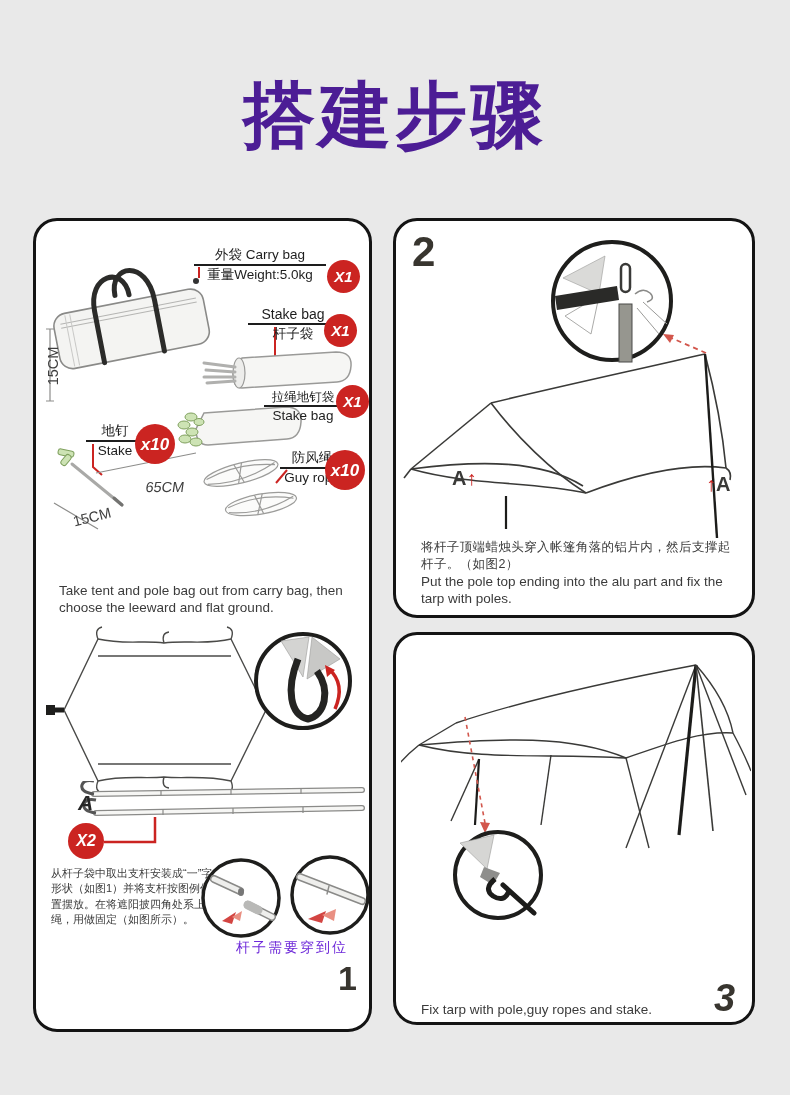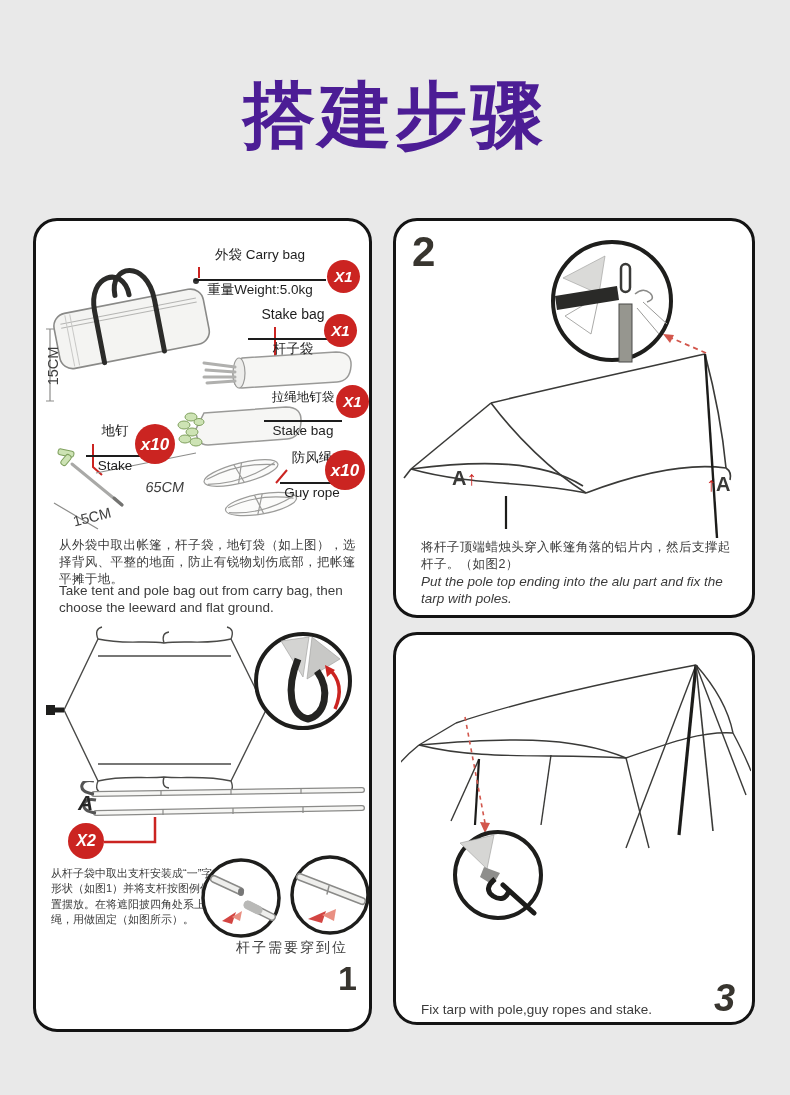--- a/index.html
+++ b/index.html
@@ -18,41 +18,41 @@
     position:absolute;background:#ffffff;
     border:3px solid #141414;border-radius:24px;
   }
   #p1{left:33px;top:218px;width:333px;height:808px;}
   #p2{left:393px;top:218px;width:356px;height:394px;}
   #p3{left:393px;top:632px;width:356px;height:387px;}
   .abs{position:absolute;}
   svg{display:block;}
   
   .lbl{position:absolute;text-align:center;color:#1d1d1d;line-height:1.15;}
-  .lbl .top{border-bottom:2px solid #1d1d1d;padding:0 2px 16px 2px;white-space:nowrap;}
+  .lbl .top{border-bottom:2px solid #1d1d1d;padding:0 2px 1px 2px;white-space:nowrap;}
   .lbl .bot{padding-top:1px;white-space:nowrap;}
   
   .badge{
     position:absolute;background:#cb2421;color:#fff;border-radius:50%;
     display:flex;align-items:center;justify-content:center;
     font-weight:bold;font-style:italic;line-height:1;
   }
   .badge.b33{width:33px;height:33px;font-size:15px;}
   .badge.b40{width:40px;height:40px;font-size:17px;}
   .badge.b36{width:36px;height:36px;font-size:16px;}
   
   .txt-cn{position:absolute;font-size:12.5px;line-height:1.34;color:#3b3b3b;letter-spacing:0.4px;}
   .txt-en{position:absolute;font-size:13.5px;line-height:1.26;color:#3b3b3b;}
   .txt-cn-sm{position:absolute;font-size:11px;line-height:1.4;color:#3b3b3b;}
   .step-num{position:absolute;font-weight:900;color:#38352f;line-height:1;}
   .dim{position:absolute;font-size:14.5px;color:#3f3f3f;white-space:nowrap;}
   .pole-a{position:absolute;font-size:21px;font-weight:900;font-style:italic;color:#262626;}
   .a-arrow{position:absolute;font-weight:900;font-size:20px;color:#3a3a38;white-space:nowrap;}
   .a-arrow .arr{color:#cb2421;font-weight:bold;}
-  .pole-note{position:absolute;font-size:14px;color:#404040;letter-spacing:2px;white-space:nowrap;}
+  .pole-note{position:absolute;font-size:14px;color:#6d28d9;letter-spacing:2px;white-space:nowrap;}
 </style>
 </head>
 <body>
 
 <div class="page-title">搭建步骤</div>
 
 <section class="panel" id="p1">
 
   <svg class="abs" style="left:0;top:0" width="333" height="310" viewBox="0 0 333 310">
 
@@ -156,21 +156,20 @@
   <div class="lbl" style="left:244px;top:229px;width:64px;">
     <div class="top" style="font-size:13.5px;">防风绳</div>
     <div class="bot" style="font-size:13.5px;">Guy rope</div>
   </div>
   <div class="badge b40" style="left:289px;top:229px;">x10</div>
 
   <div class="dim" style="left:-8px;top:137px;width:50px;transform:rotate(-90deg);text-align:center;">15CM</div>
   <div class="dim" style="left:103px;top:258px;width:52px;text-align:center;transform:skewX(-8deg);">65CM</div>
   <div class="dim" style="left:26px;top:288px;width:60px;text-align:center;transform:rotate(-14deg);">15CM</div>
 
-  <div class="txt-cn" style="left:23px;top:316px;width:300px;">从外袋中取出帐篷，杆子袋，地钉袋（如上图），选择背风、平整的地面，防止有锐物划伤底部，把帐篷平摊于地。</div>
   <div class="txt-en" style="left:23px;top:361px;width:300px;">Take tent and pole bag out from carry bag, then choose the leeward and flat ground.</div>
 
   <svg class="abs" style="left:8px;top:396px;" width="250" height="190" viewBox="0 0 250 190">
     <g fill="none" stroke="#4a4a48" stroke-width="1.4">
       <path d="M54,22 C80,28 100,23 120,26 C140,23 165,28 187,22"></path>
       <path d="M187,164 C160,158 140,162 120,160 C100,162 80,158 54,164"></path>
       <path d="M54,22 L20,93 L54,164"></path>
       <path d="M187,22 L222,93 L187,164"></path>
       <path d="M54,39 L187,39"></path>
       <path d="M54,147 L187,147"></path>
@@ -275,21 +274,21 @@
   </svg>
 
   <div class="a-arrow" style="left:56px;top:246px;">
     <span>A</span><span class="arr">↑</span>
   </div>
   <div class="a-arrow" style="left:310px;top:252px;">
     <span class="arr">↑</span><span>A</span>
   </div>
 
   <div class="txt-cn" style="left:25px;top:318px;width:318px;">将杆子顶端蜡烛头穿入帐篷角落的铝片内，然后支撑起杆子。（如图2）</div>
-  <div class="txt-en" style="left:25px;top:352px;width:310px;font-style:italic;">Put the pole top ending into the alu part and fix the tarp with poles.</div>
+  <div class="txt-en" style="left:25px;top:352px;width:310px;">Put the pole top ending into the alu part and fix the tarp with poles.</div>
 </section>
 
 <section class="panel" id="p3">
 
   <svg class="abs" style="left:5px;top:8px;" width="350" height="215" viewBox="0 0 350 215">
     <g fill="none" stroke="#3a3a38" stroke-width="1.4">
       <path d="M55,80 C120,58 200,40 295,22"></path>
       <path d="M55,80 L18,102"></path>
       <path d="M18,102 C80,118 150,110 225,115"></path>
       <path d="M225,115 C268,100 300,88 332,90"></path>

